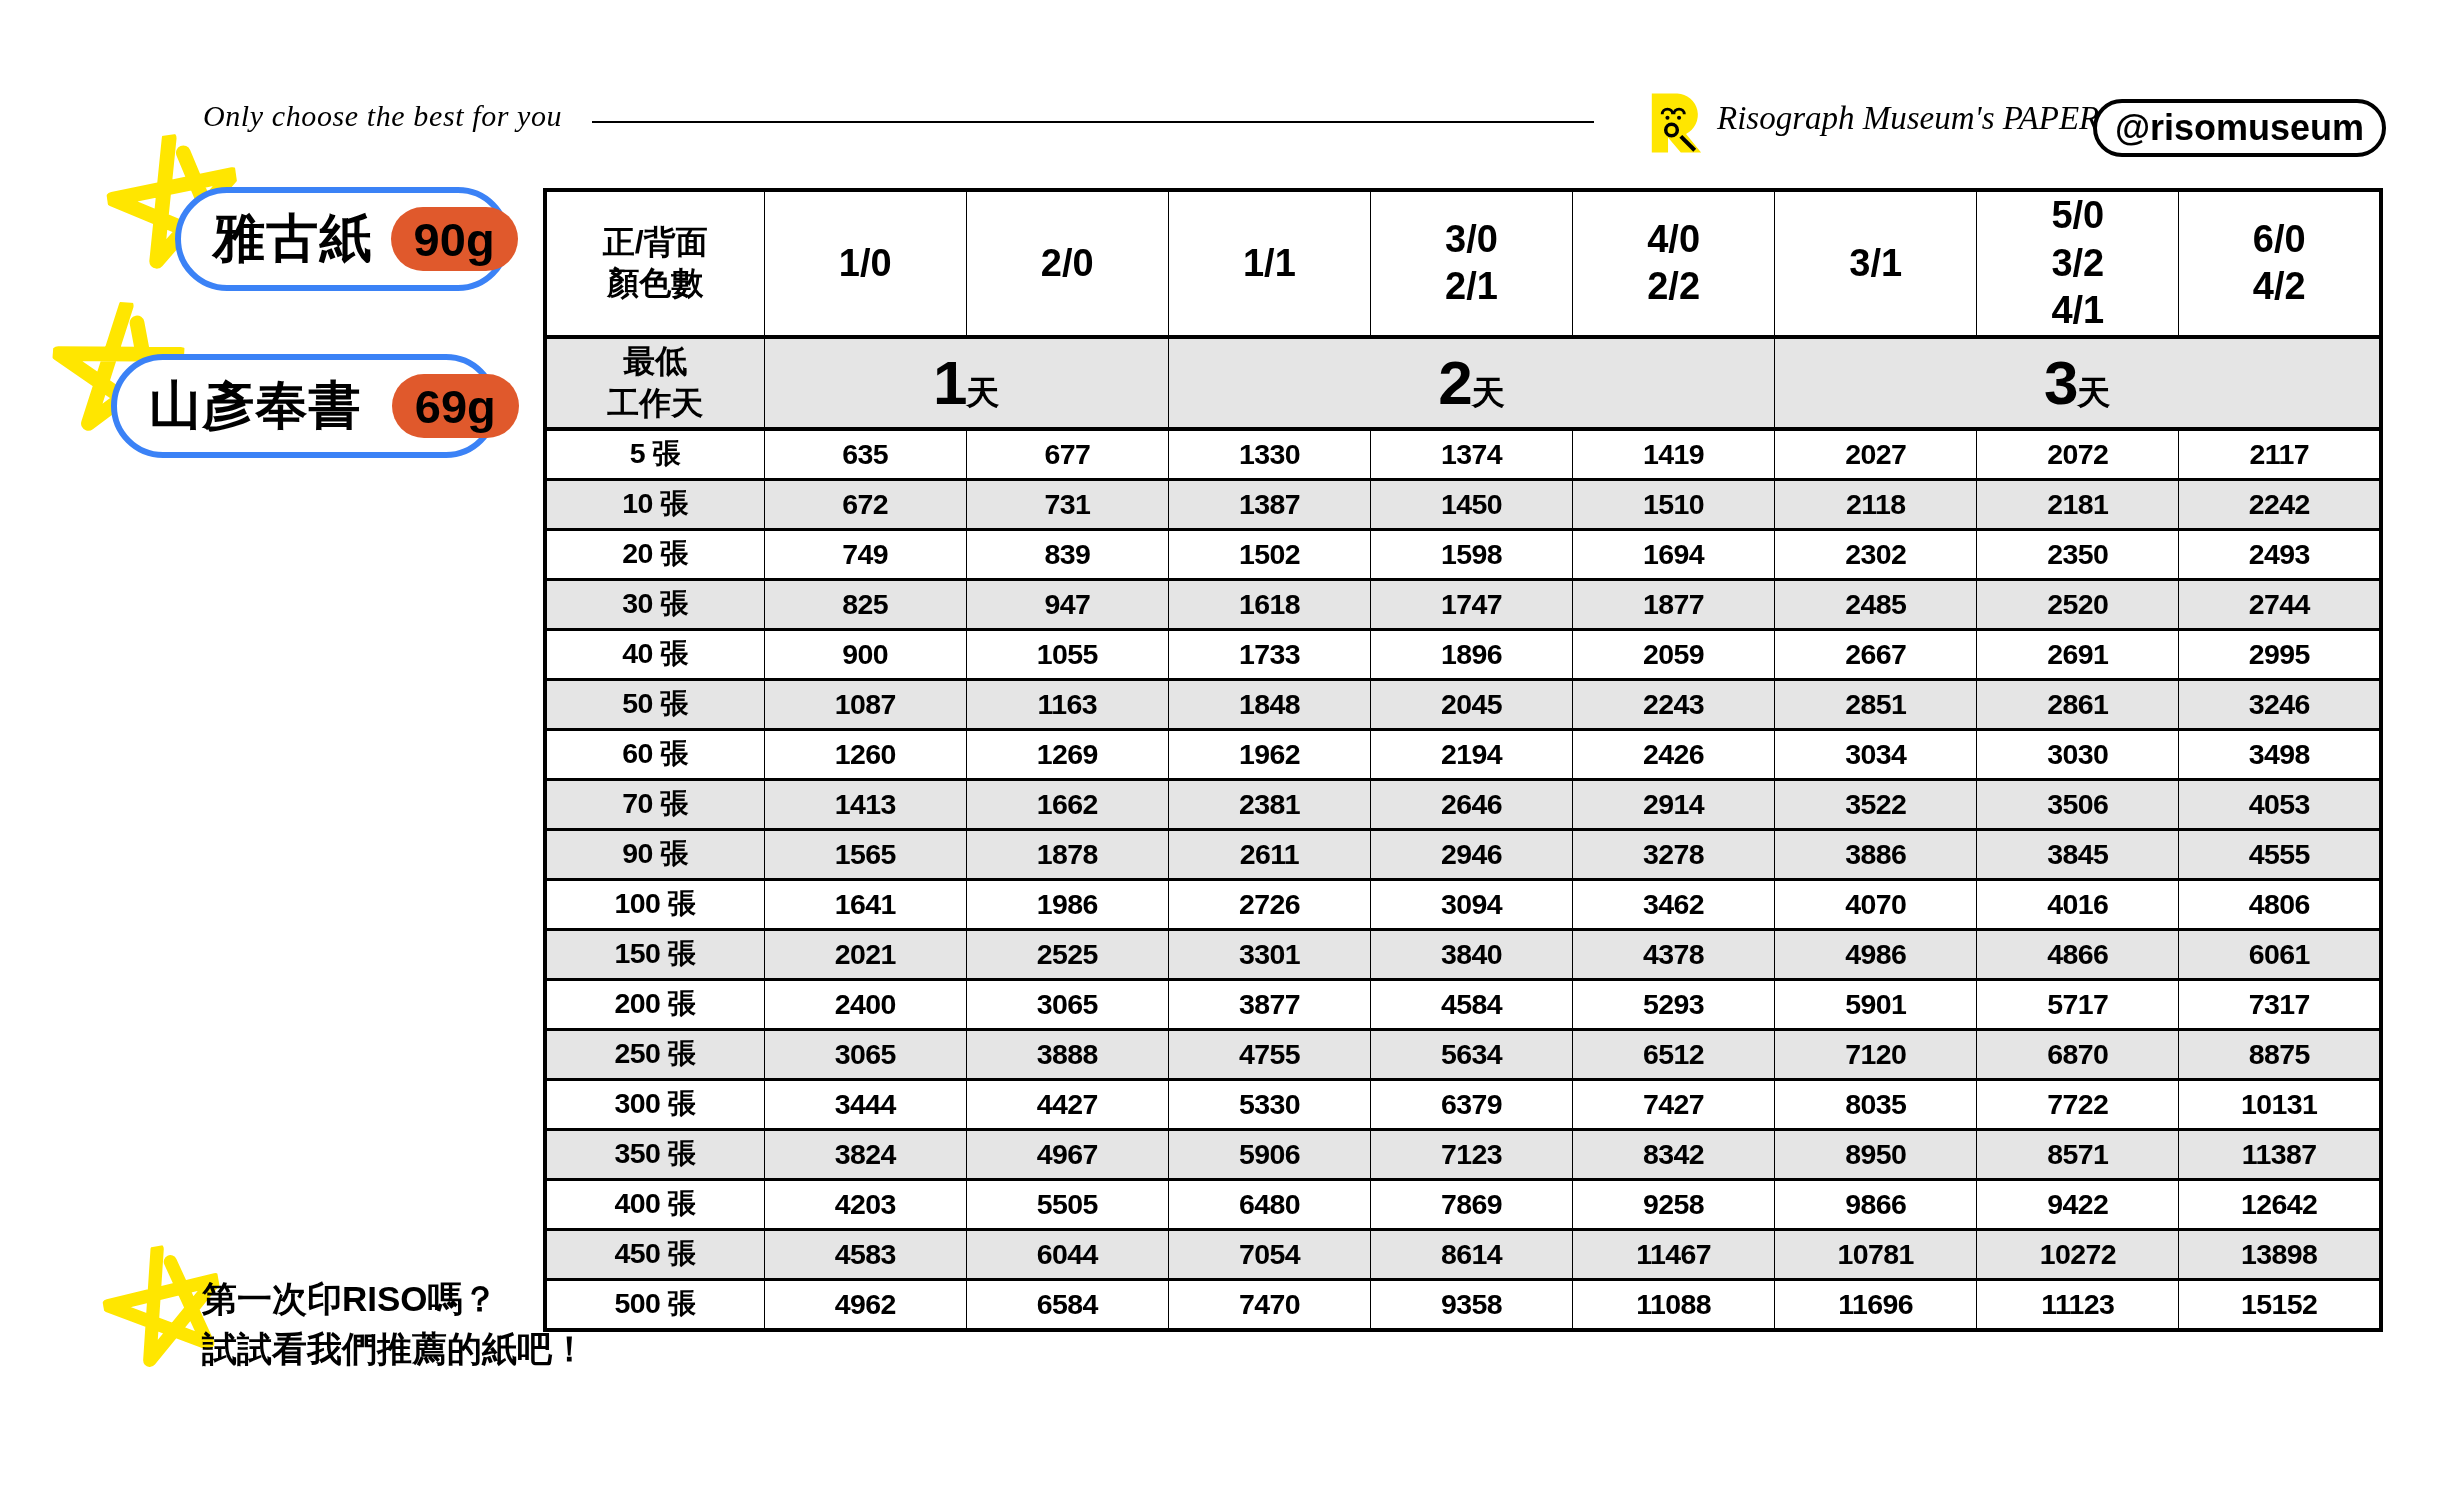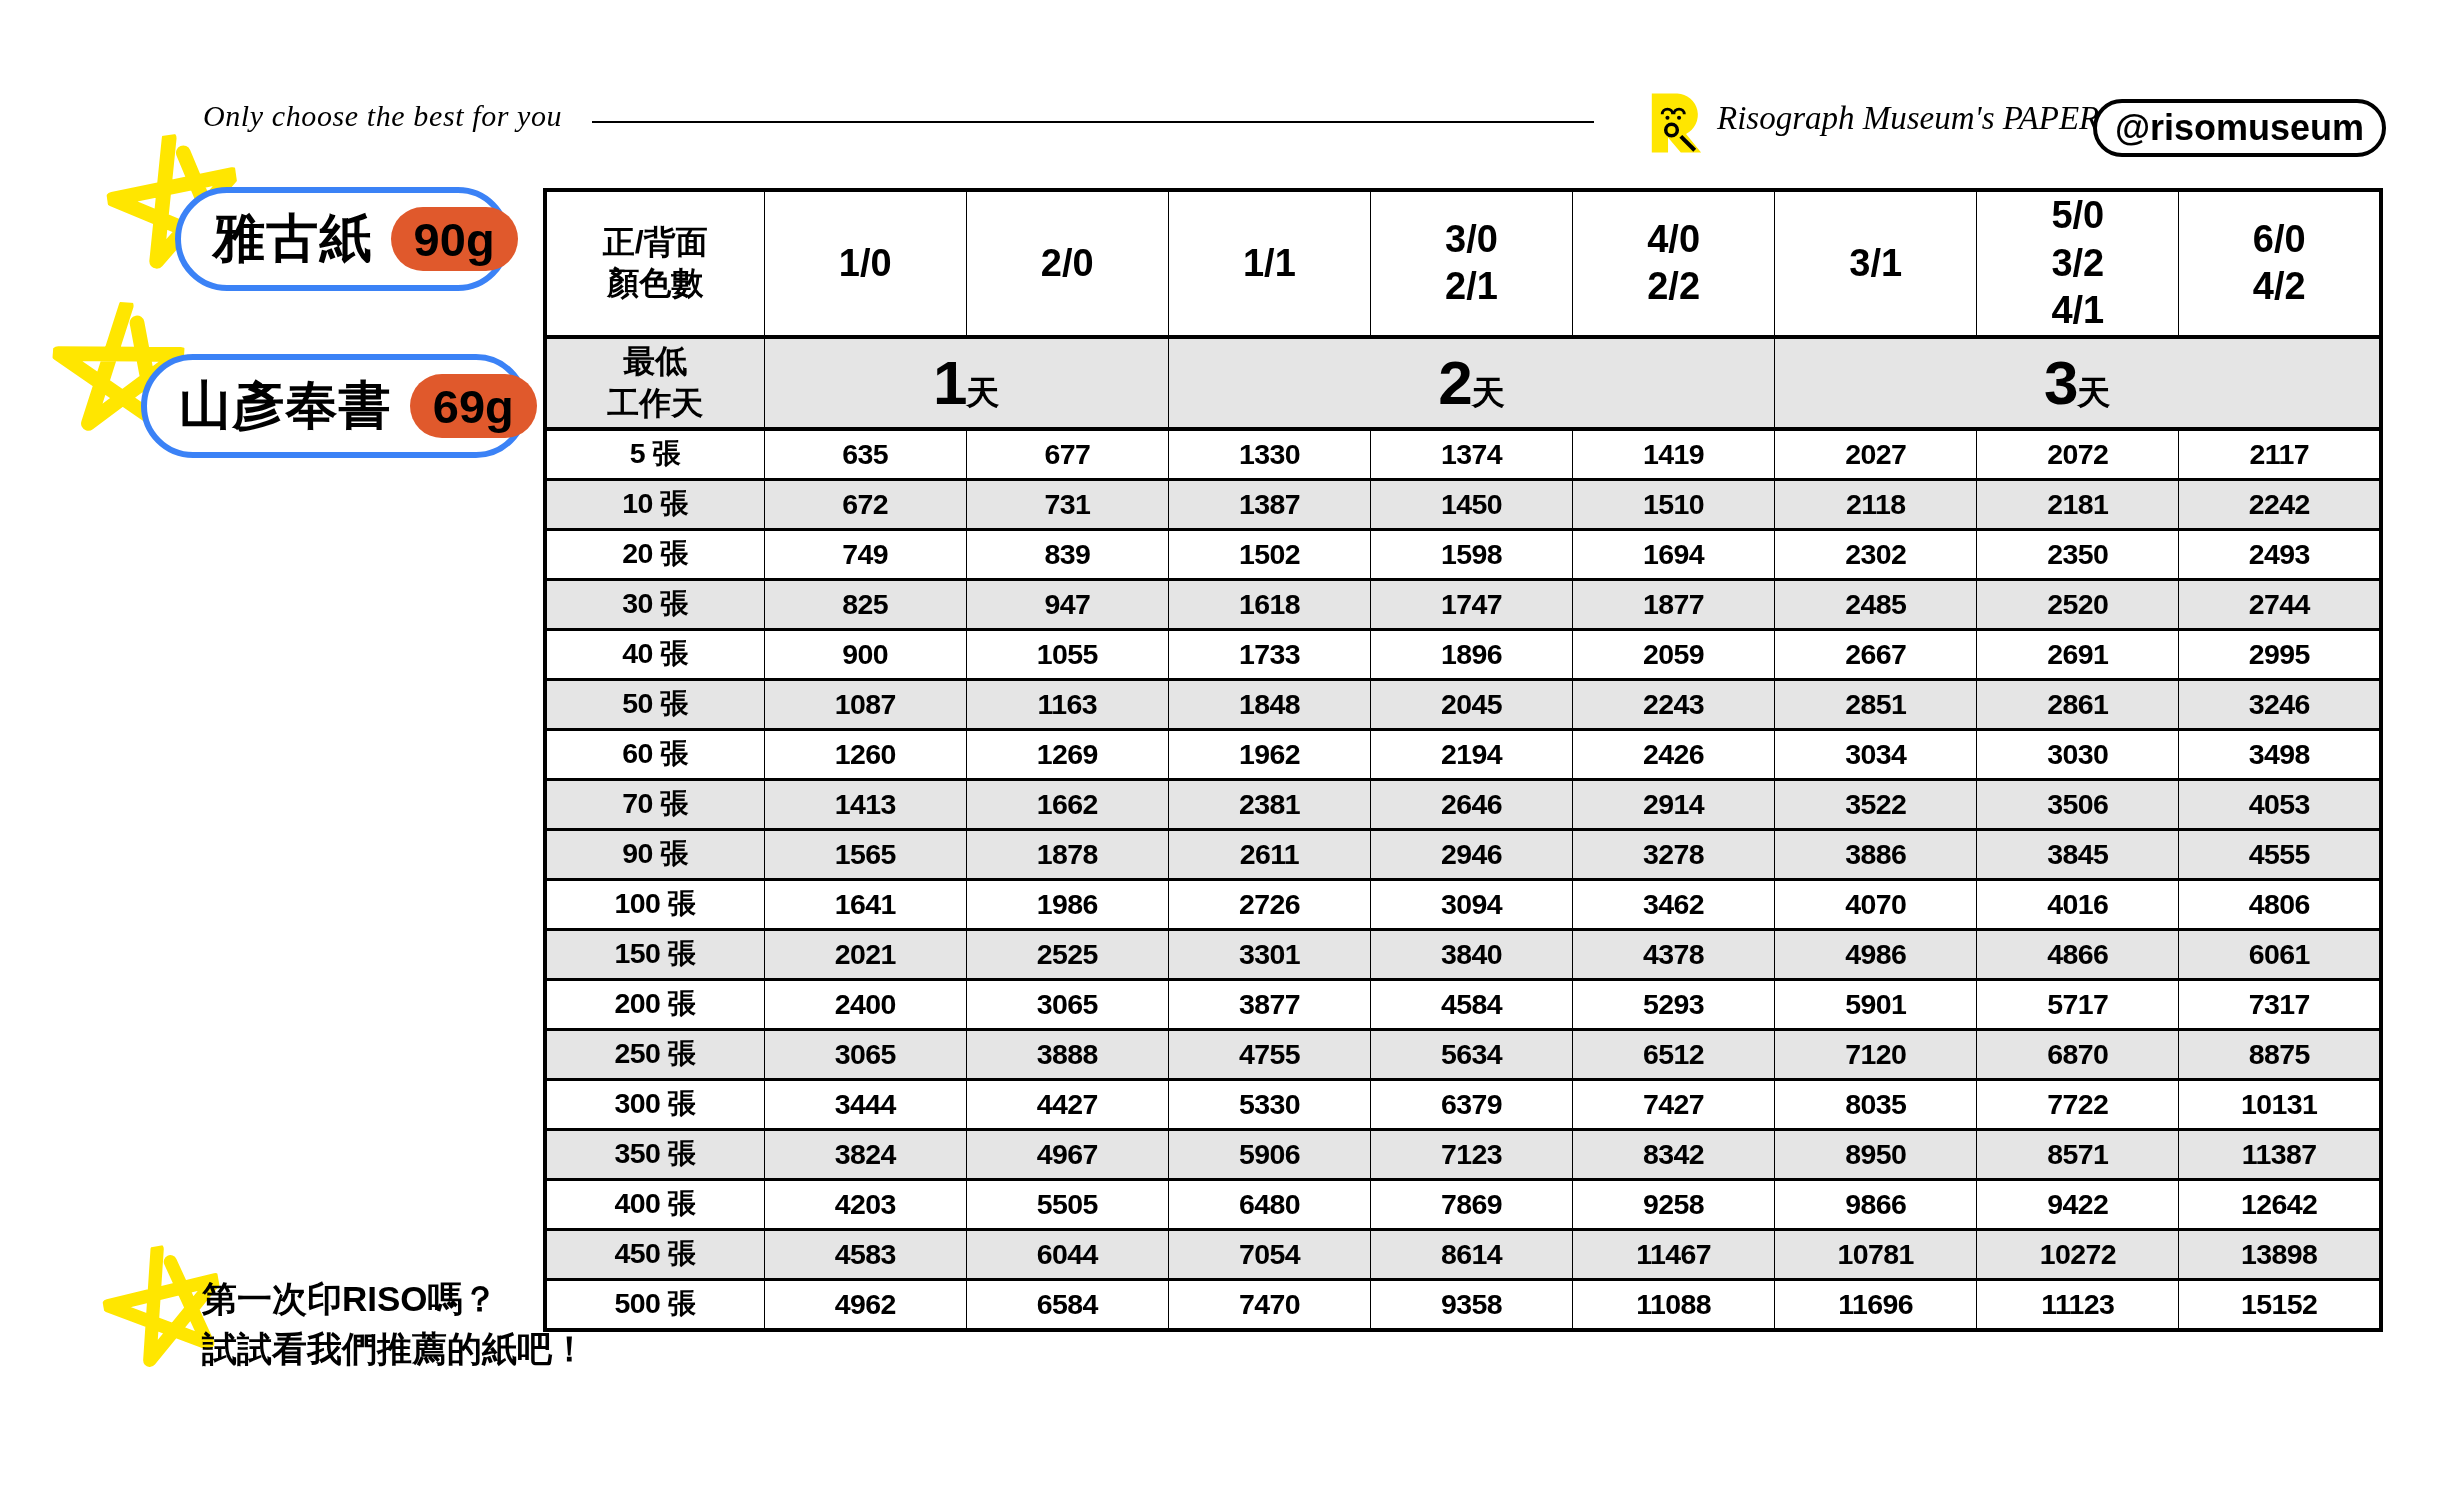--- a/index.html
+++ b/index.html
@@ -15,21 +15,21 @@
          font-style:italic;font-size:33px;}
   .handle{position:absolute;left:2093px;top:90px;width:293px;height:58px;border:4.2px solid #000;
           border-radius:32px;display:flex;align-items:center;justify-content:center;
           font-size:36px;font-weight:bold;box-sizing:border-box;background:#fff;margin-top:9px;}
 
   
   .paper-pill{position:absolute;display:flex;align-items:center;border:6px solid #3b82f6;
               border-radius:61px;background:#fff;box-sizing:border-box;height:104px;
               padding:0 16px 0 32px;}
   .pill-1{left:175px;top:187px;width:335px;}
-  .pill-2{left:141px;top:354px;width:387px;}
+  .pill-2{left:111px;top:354px;width:387px;gap:12px;}
   .pname{font-size:52px;font-weight:bold;letter-spacing:1.2px;white-space:nowrap;}
   .badge{margin-left:18px;background:#E0592C;color:#000000;font-size:47px;font-weight:bold;
          border-radius:38px;padding:8.5px 23px;line-height:1;}
 
   .star{position:absolute;}
   .star-1{left:108px;top:135px;width:131px;height:131px;transform:rotate(-8deg);}
   .star-2{left:52px;top:302px;width:131px;height:131px;transform:rotate(4deg);}
   .star-3{left:104px;top:1246px;width:118px;height:118px;transform:rotate(-10deg);}
 
   

